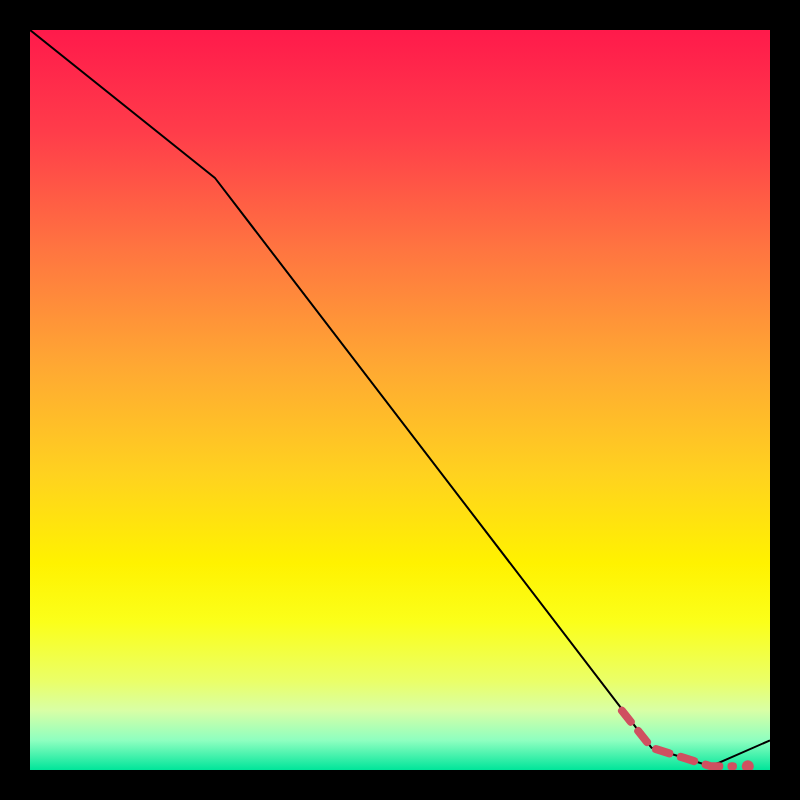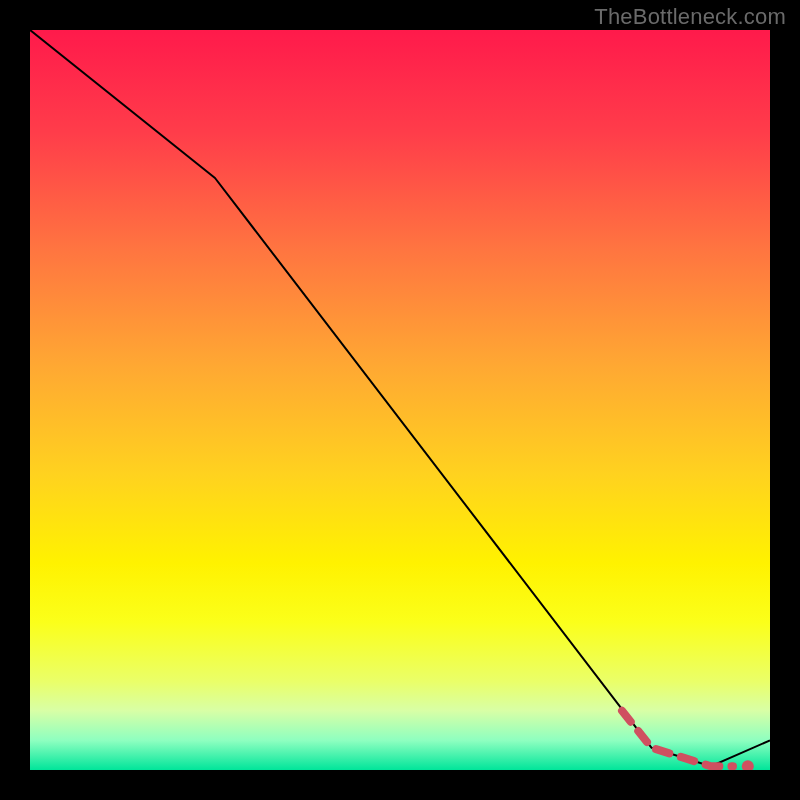--- a/index.html
+++ b/index.html
@@ -49,21 +49,20 @@
     stroke-dasharray: 14 12;
   }
   .dash-dot {
     fill: #cf5060;
   }
 </style>
 </head>
 <body>
 
 <div class="frame">
-  <div class="watermark">TheBottleneck.com</div>
 
   <div class="plot-wrap">
     <svg viewBox="0 0 740 740" width="740" height="740">
       <defs>
         <linearGradient id="bg-grad" x1="0" y1="0" x2="0" y2="1">
             <stop offset="0%" stop-color="#ff1a4b"></stop>
             <stop offset="14%" stop-color="#ff3d4a"></stop>
             <stop offset="30%" stop-color="#ff7640"></stop>
             <stop offset="45%" stop-color="#ffa733"></stop>
             <stop offset="60%" stop-color="#ffd21f"></stop>

